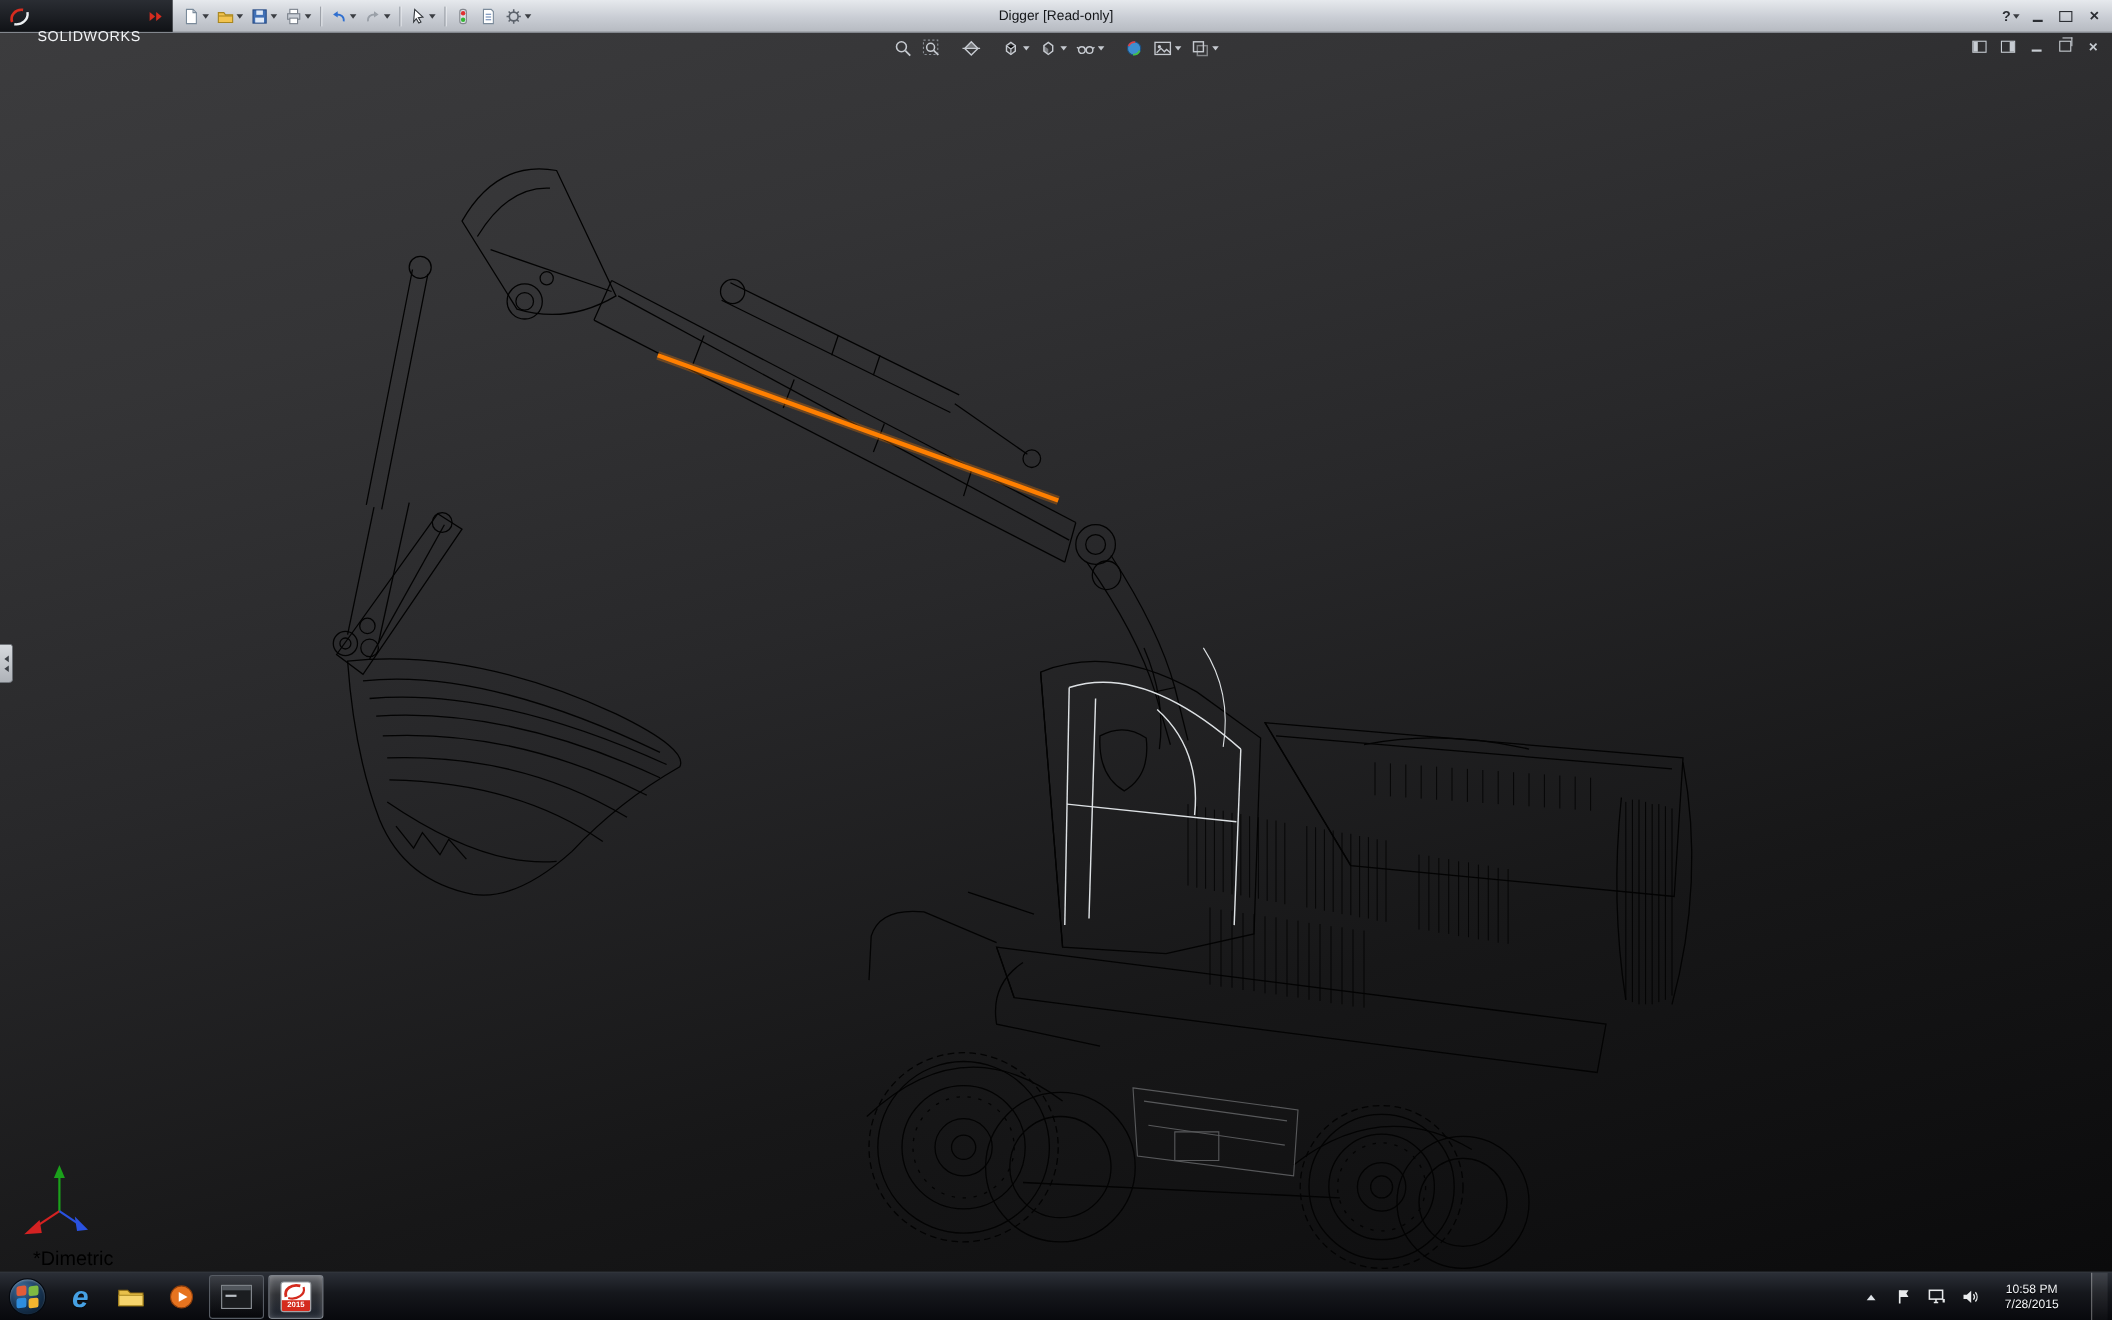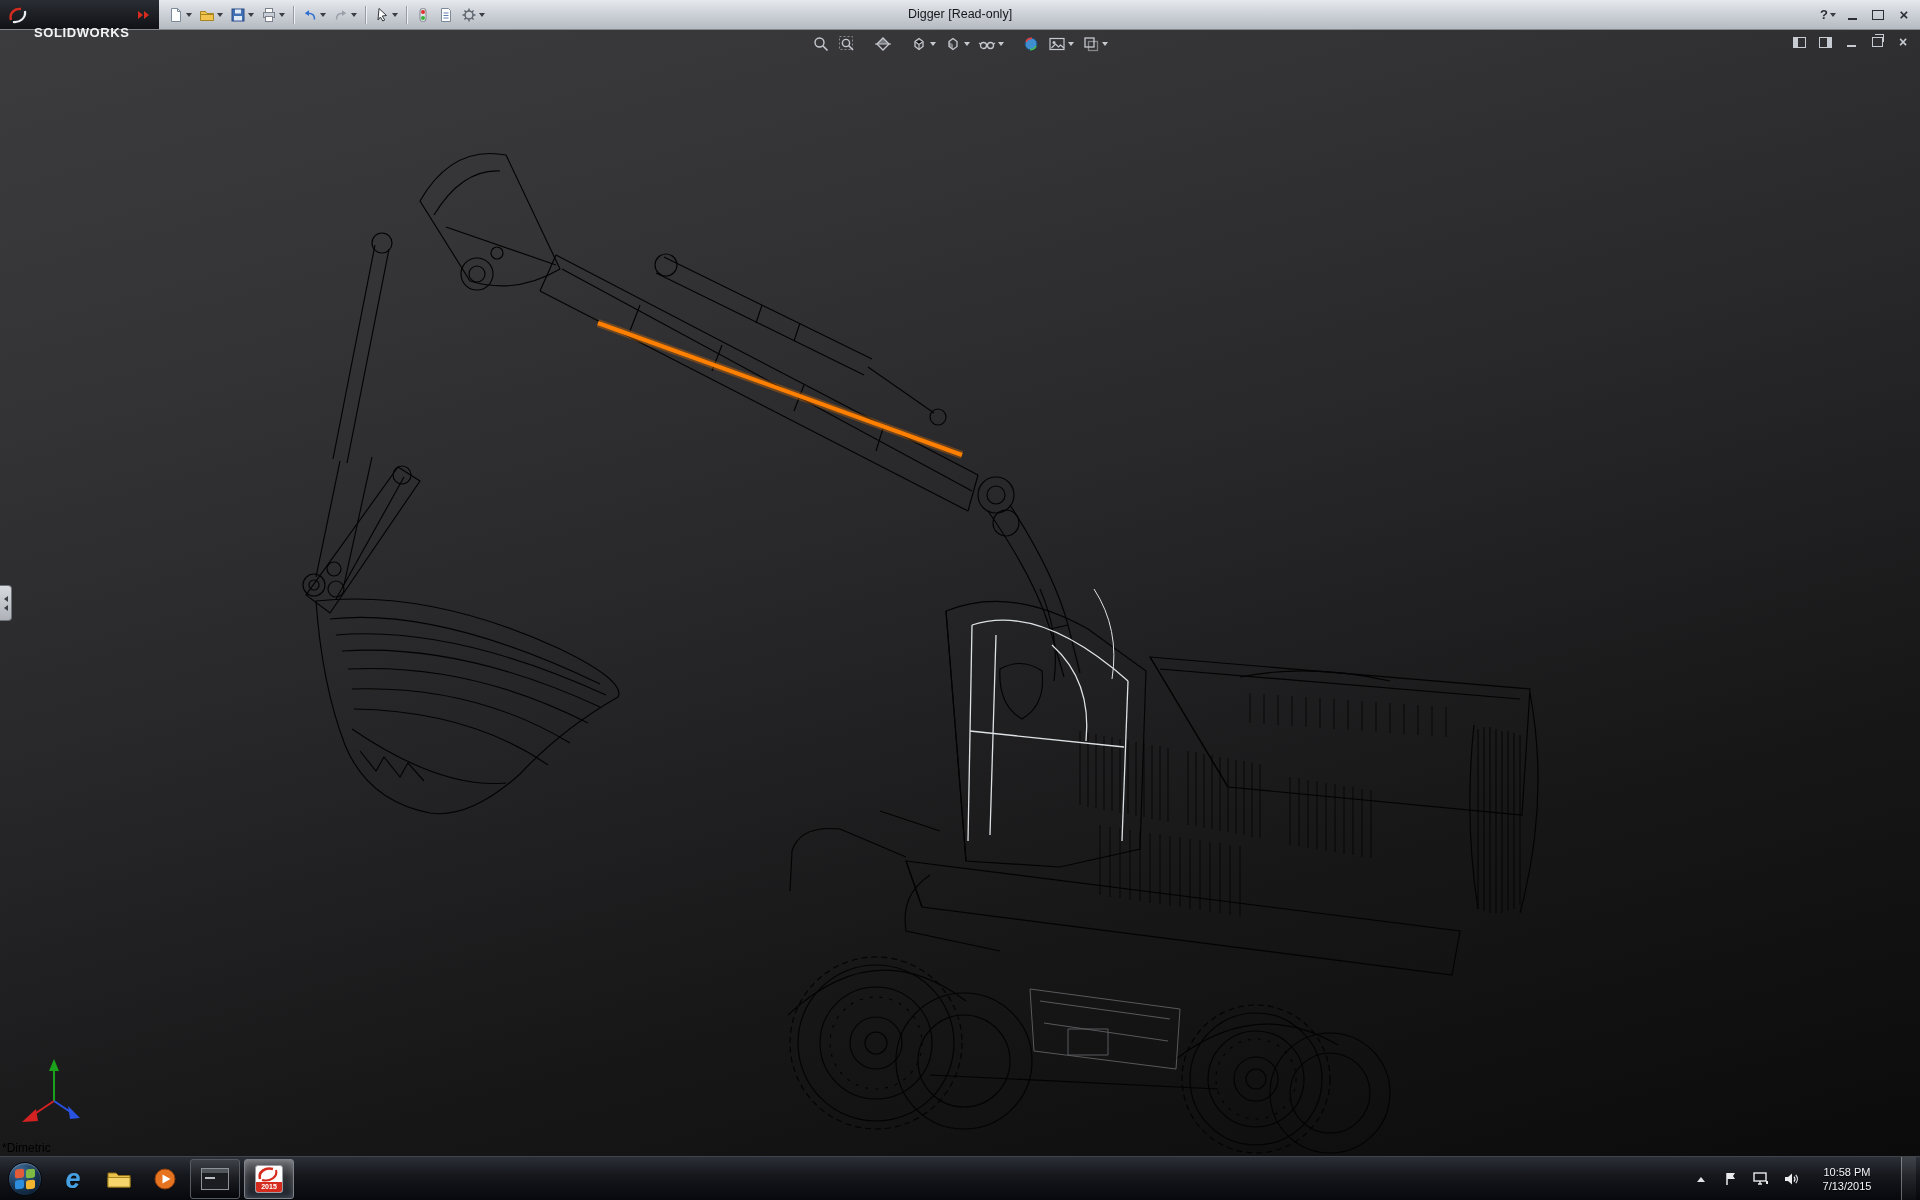--- a/index.html
+++ b/index.html
@@ -5,21 +5,21 @@
   html,body{margin:0;padding:0;background:#000;}
   body{width:1920px;height:1200px;overflow:hidden;font-family:"Liberation Sans",sans-serif;-webkit-font-smoothing:antialiased;}
   .screen{position:relative;width:1920px;height:1200px;}
 
   
   .titlebar{position:absolute;top:0;left:0;right:0;height:29px;
     background:linear-gradient(#e6e9ed,#c9cdd4 55%,#b6bac1);
     border-bottom:1px solid #83878e;display:flex;align-items:center;z-index:30;}
   .brand{height:29px;display:flex;align-items:center;gap:6px;padding:0 10px 0 8px;
     background:linear-gradient(#2a2d33,#101216);color:#fff;}
-  .brand-text{font-size:13px;font-weight:bold;letter-spacing:.6px;color:#f2f4f6;margin-top:35px;}
+  .brand-text{font-size:13px;font-weight:normal;letter-spacing:.6px;color:#f2f4f6;margin-top:35px;}
   .chev{display:flex;gap:1px;margin-left:2px;}
   .chev i{width:0;height:0;border-top:4px solid transparent;border-bottom:4px solid transparent;border-left:5px solid #d62c1f;display:block;}
   .toolbar{display:flex;align-items:center;gap:1px;padding:0 6px;}
   .tb-btn{display:flex;align-items:center;gap:2px;height:24px;padding:0 3px;border-radius:2px;}
   .tb-btn svg{display:block;}
   .caret{width:0;height:0;border-left:3px solid transparent;border-right:3px solid transparent;border-top:4px solid #3a3d42;}
   .sep{width:1px;height:18px;background:#989da5;margin:0 4px;box-shadow:1px 0 0 #eef0f3;}
   .win-title{position:absolute;left:50%;transform:translateX(-50%);top:0;height:29px;line-height:29px;
     font-size:12.5px;color:#15171a;white-space:nowrap;}
   .win-controls{position:absolute;right:6px;top:0;height:29px;display:flex;align-items:center;gap:6px;}
@@ -49,21 +49,21 @@
   .dg-close{font-size:14px;font-weight:bold;line-height:1;}
   .dg-tile{width:11px;height:9px;border:1px solid #c7ccd2;position:relative;}
   .dg-tile.left:before{content:"";position:absolute;left:0;top:0;bottom:0;width:4px;background:#c7ccd2;}
   .dg-tile.right:before{content:"";position:absolute;right:0;top:0;bottom:0;width:4px;background:#c7ccd2;}
 
   
   .fm-tab{position:absolute;left:0;top:556px;width:11px;height:34px;background:linear-gradient(#d7dade,#aeb2b8);
     border:1px solid #6f747a;border-left:none;border-radius:0 4px 4px 0;display:flex;flex-direction:column;align-items:center;justify-content:center;gap:3px;}
   .fm-tab i{width:0;height:0;border-top:3px solid transparent;border-bottom:3px solid transparent;border-right:4px solid #3c4046;display:block;}
 
-  .orient-label{position:absolute;left:2px;bottom:1px;font-size:12px;color:#000;}
+  .orient-label{position:absolute;left:30px;bottom:1px;font-size:18px;color:#000;}
 
   
   .taskbar{position:absolute;left:0;right:0;top:1156px;height:44px;
     background:linear-gradient(#2b2f37,#15171c 42%,#07080c);border-top:1px solid #40454d;
     display:flex;align-items:center;z-index:40;}
   .start-btn{width:50px;height:44px;display:flex;align-items:center;justify-content:center;}
   .orb{position:relative;width:32px;height:32px;border-radius:50%;
     background:radial-gradient(circle at 35% 28%, #3f6f9e 0%, #16324f 55%, #081421 100%);
     border:1px solid #05090f;box-shadow:inset 0 1px 2px rgba(255,255,255,.35);}
   .orb .fl{position:absolute;width:9px;height:9px;border-radius:2px;}
@@ -490,19 +490,19 @@
         </svg>
       </div>
       <div class="tray-ico">
         <svg width="16" height="16" viewBox="0 0 16 16">
           <path d="M2 6h3l4-3.5v11L5 10H2z" fill="#e8eaec"></path>
           <path d="M11 5.5a4 4 0 010 5M12.8 3.8a6.5 6.5 0 010 8.4" stroke="#e8eaec" fill="none" stroke-width="1.2"></path>
         </svg>
       </div>
       <div class="clock">
         <div>10:58 PM</div>
-        <div>7/13/2015</div>
+        <div>7/28/2015</div>
       </div>
       <div class="show-desktop"></div>
     </div>
   </footer>
 
 </div>
 
 </body></html>

